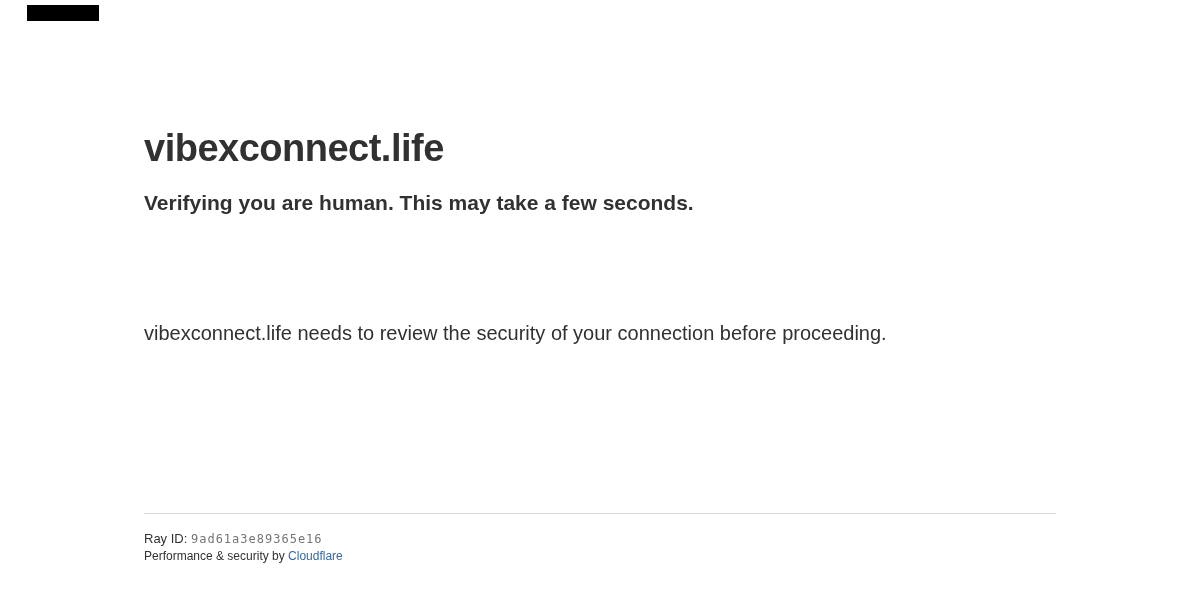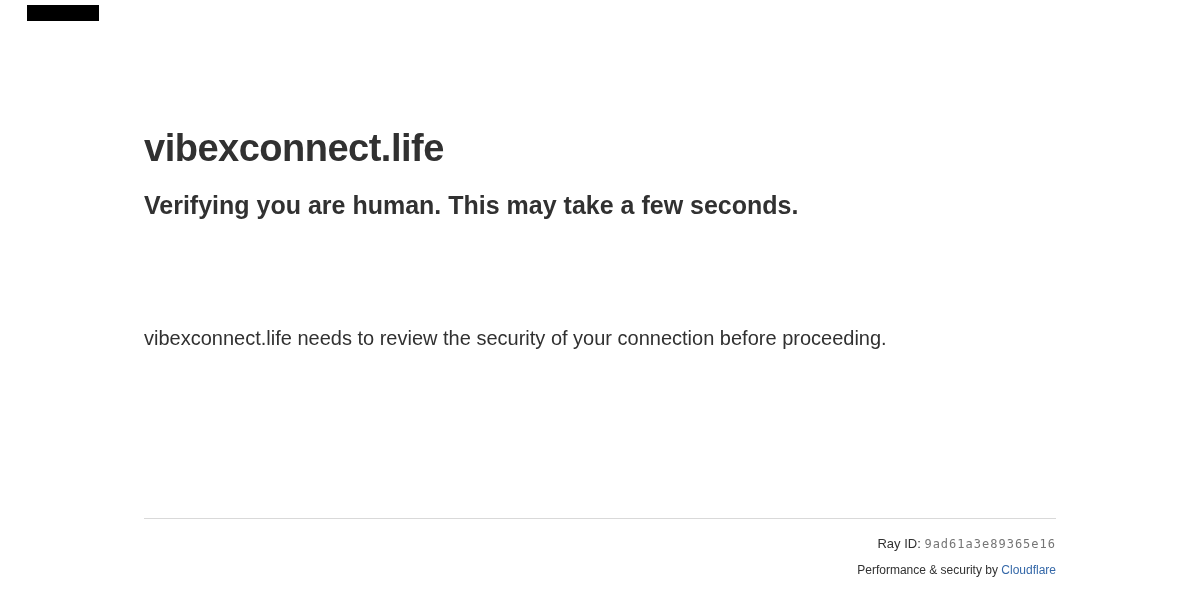--- a/index.html
+++ b/index.html
@@ -38,55 +38,55 @@
   h1.site-heading {
     margin: 0;
     font-size: 38px;
     line-height: 1.2;
     font-weight: 700;
     letter-spacing: -0.5px;
     color: var(--text);
   }
   h2.status-heading {
     margin: 17px 0 0 0;
-    font-size: 25px;
+    font-size: 21px;
     line-height: 1.3;
     font-weight: 700;
     color: var(--text);
   }
   p.explanation {
     margin: 99px 0 8px 0;
     max-width: 830px;
     font-size: 20px;
     line-height: 36px;
     font-weight: 400;
     color: var(--text);
   }
   .divider {
     height: 0;
     border-top: 1px solid var(--divider);
     margin-top: 162px;
   }
   footer.challenge-footer {
-    text-align: right;
+    text-align: left;
   }
   .ray-id-line {
     margin-top: 17px;
     font-size: 13px;
     line-height: 16px;
     color: var(--text);
   }
   .ray-id-value {
     font-family: "DejaVu Sans Mono", "Liberation Mono", monospace;
     font-size: 12px;
     color: var(--muted);
     letter-spacing: 1px;
   }
   .tagline-line {
-    margin-top: 11px;
+    margin-top: 2px;
     font-size: 12px;
     line-height: 15px;
     color: var(--text);
   }
   .tagline-line a {
     color: var(--link);
     text-decoration: none;
     cursor: pointer;
   }
 </style>

